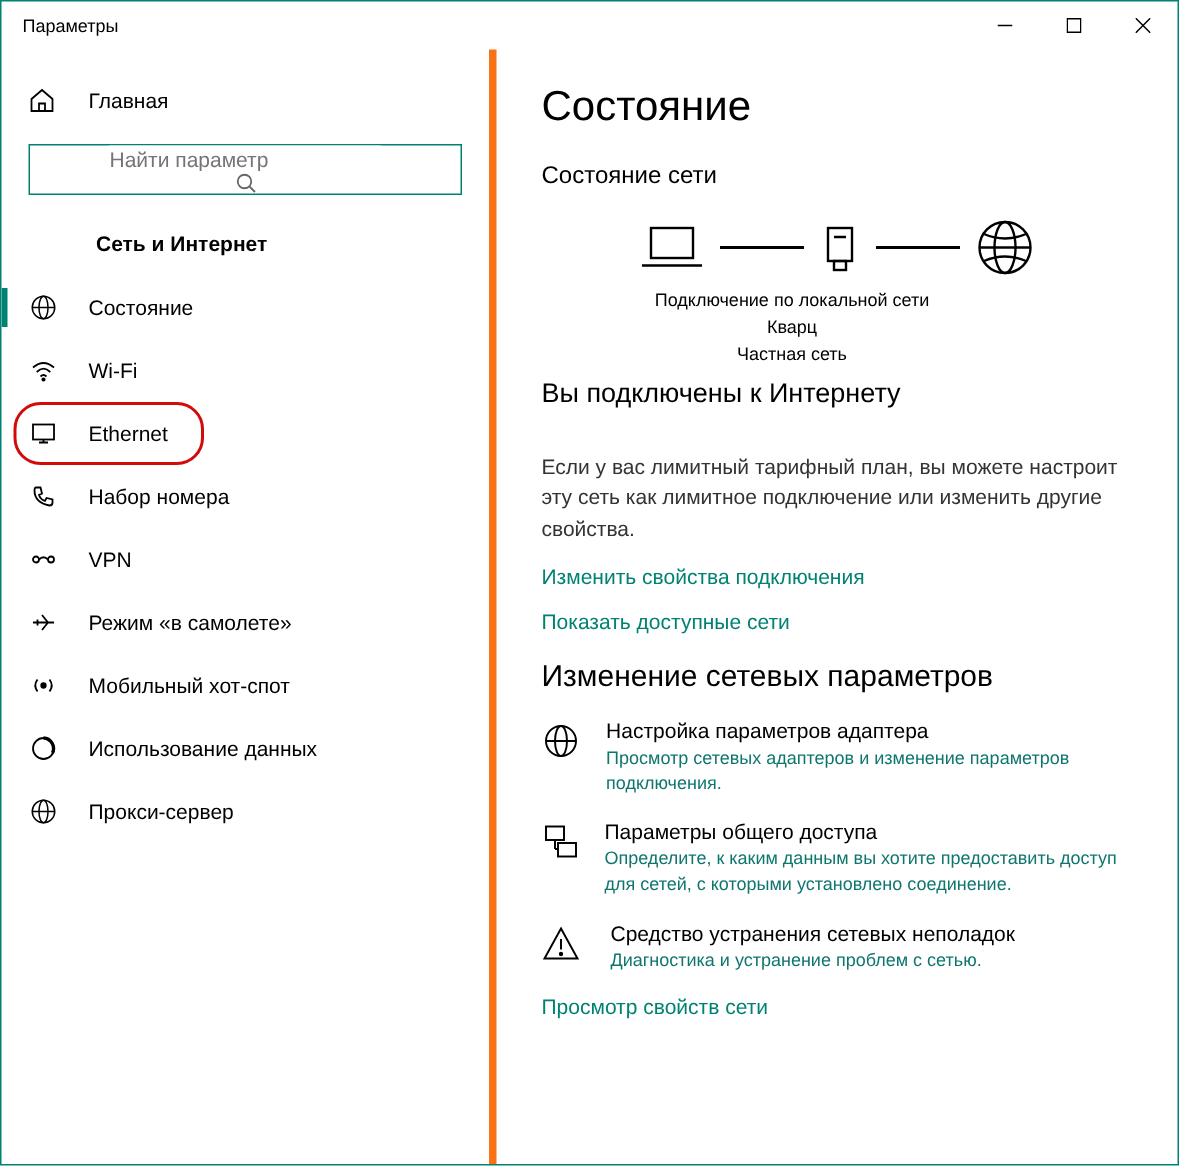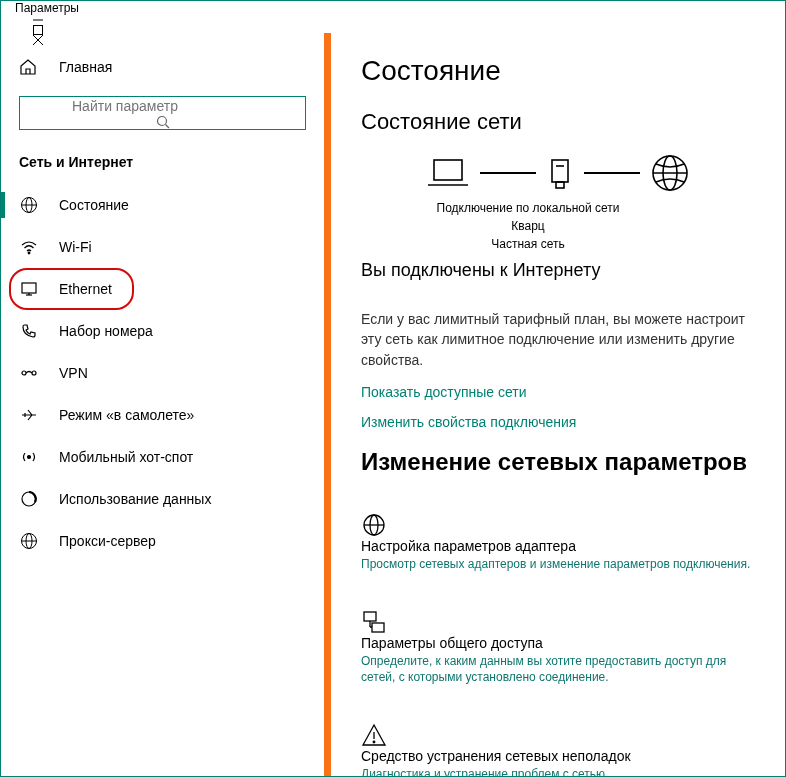--- a/index.html
+++ b/index.html
@@ -1,44 +1,44 @@
 <!DOCTYPE html>
 <html><head>
 <meta charset="utf-8">
 <style>
 * { box-sizing: border-box; margin: 0; padding: 0; }
 body { font-family: "Segoe UI", Arial, sans-serif; font-size: 14px; color: #000; background: #fff; width: 786px; height: 777px; overflow: hidden; border: 1px solid #008272; }
-.titlebar { height: 32px; display: flex; align-items: flex-start; padding-left: 14px; font-size: 12px; flex-direction: column; }
+.titlebar { height: 32px; display: flex; align-items: center; padding-left: 14px; font-size: 12px; }
 .titlebar-text { flex: 1; }
 .titlebar-btn { width: 46px; height: 32px; display: flex; align-items: center; justify-content: center; font-size: 10px; font-family: Arial; }
 .main { display: flex; height: calc(100% - 32px); }
-.sidebar { width: 330px; border-right: 7px solid #f97316; padding-top: 15px; }
+.sidebar { width: 330px; border-right: 5px solid #f97316; padding-top: 15px; }
 .home-item { display: flex; align-items: center; padding: 10px 18px; margin-bottom: 10px; cursor: pointer; }
 .home-item .icon { width: 20px; margin-right: 20px; }
 .search-box { margin: 0 18px 24px 18px; border: 1px solid #008272; height: 34px; display: flex; align-items: center; padding: 0 28px; flex-direction: column; }
 .search-box input { border: none; outline: none; flex: 1; font-size: 14px; font-family: inherit; color: #666; }
 .search-box .search-ic { color: #666; font-size: 14px; }
-.category-header { padding: 0 18px 14px 18px; font-size: 14px; font-weight: 600; }
+.category-header { padding: 0 18px 14px 18px; font-size: 14px; font-weight: 600; margin-left: 45px; }
 .nav-item { display: flex; align-items: center; padding: 12px 18px; cursor: pointer; position: relative; }
 .nav-item.active::before { content: ""; position: absolute; left: 0; top: 8px; bottom: 8px; width: 4px; background: #008272; }
 .nav-item .icon { width: 20px; margin-right: 20px; display: flex; align-items: center; justify-content: center; }
 .nav-item.highlighted { position: relative; }
 .nav-item.highlighted .ring { position: absolute; left: 8px; top: 0px; right: 190px; bottom: 0px; border: 2px solid #d20a0a; border-radius: 18px; }
 .content { flex: 1; padding: 22px 30px 0 30px; overflow: hidden; }
 .content h1 { font-size: 28px; font-weight: 400; margin-bottom: 22px; }
-.content h2 { font-size: 22px; font-weight: 400; margin-bottom: 18px; }
-.content h3 { font-size: 24px; font-weight: 700; margin: 18px 0 14px 0; }
+.content h2 { font-size: 16px; font-weight: 400; margin-bottom: 18px; }
+.content h3 { font-size: 20px; font-weight: 400; margin: 18px 0 14px 0; }
 .net-diagram { display: flex; align-items: center; justify-content: center; margin-bottom: 6px; }
 .net-node { margin: 0 6px; }
 .net-line { width: 56px; height: 2px; background: #000; margin: 0 4px; }
 .net-labels { text-align: center; font-size: 12px; line-height: 1.5; margin-bottom: 7px; margin-left:-60px; }
 .content .subhead { font-size: 18px; font-weight: 400; margin-bottom: 6px; }
 .content p { font-size: 14px; line-height: 1.45; color: #333; margin-top: 28px; }
 .link { color: #008272; font-size: 14px; margin-top: 14px; display: block; cursor: pointer; }
-.opt-row { display: flex; margin-top: 34px; flex-direction: column; }
+.opt-row { display: flex; margin-top: 16px; }
 .opt-row .opt-icon { width: 30px; margin-right: 16px; padding-top: 2px; }
 .opt-row .opt-text .opt-title { font-size: 14px; margin-bottom: 2px; }
 .opt-row .opt-text .opt-desc { font-size: 12px; color: #0f766e; line-height: 1.4; }
 svg { display: block; }
 </style>
 </head>
 <body>
 
 <div class="titlebar">
   <span class="titlebar-text">Параметры</span>
@@ -210,22 +210,22 @@
     </div>
     <div class="net-labels">
       <div>Подключение по локальной сети</div>
       <div>Кварц</div>
       <div>Частная сеть</div>
     </div>
 
     <div class="subhead">Вы подключены к Интернету</div>
     <p>Если у вас лимитный тарифный план, вы можете настроит эту сеть как лимитное подключение или изменить другие свойства.</p>
 
+    <a class="link">Изменить свойства подключения</a>
     <a class="link">Показать доступные сети</a>
-    <a class="link">Изменить свойства подключения</a>
 
     <h3>Изменение сетевых параметров</h3>
 
     <div class="opt-row">
       <div class="opt-icon">
         <svg width="26" height="26" viewBox="0 0 26 26" fill="none" stroke="#000" stroke-width="1.3">
             <circle cx="13" cy="13" r="10"></circle>
             <ellipse cx="13" cy="13" rx="4" ry="10"></ellipse>
             <line x1="3" y1="13" x2="23" y2="13"></line>
           </svg>

